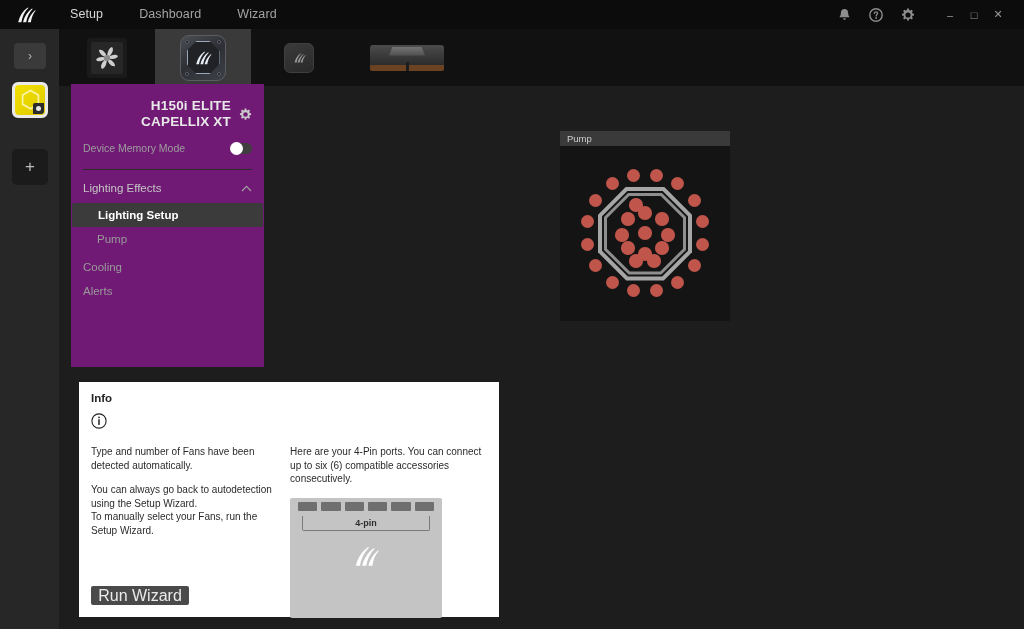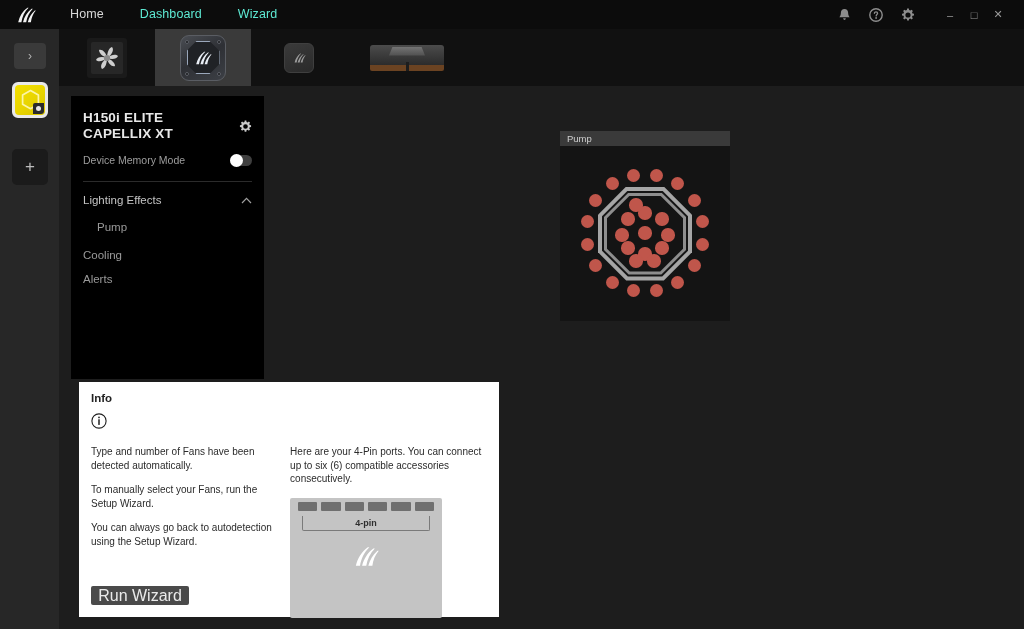--- a/index.html
+++ b/index.html
@@ -17,21 +17,21 @@
     position: absolute; left: 0; top: 0; width: 1024px; height: 29px;
     background: #0c0c0c; display: flex; align-items: center;
   }
   .tb-logo { width: 52px; display: flex; align-items: center; justify-content: center; }
   .sails { display: block; }
   .tb-nav { display: flex; align-items: center; gap: 0px; }
   .tb-navitem {
     color: #d8d8d8; font-size: 12.5px; padding: 0 18px; line-height: 29px;
     cursor: default; letter-spacing: .1px;
   }
-  .tb-navitem.muted { color: #5eead4; }
+  .tb-navitem.muted { color: #a3a3a3; }
   .tb-right {
     position: absolute; right: 0; top: 0; height: 29px;
     display: flex; align-items: center; gap: 0px;
   }
   .tb-icon {
     width: 32px; height: 29px; display: flex; align-items: center; justify-content: center;
     color: #8d8d8d;
   }
   .tb-winbtn {
     width: 24px; height: 29px; display: flex; align-items: center; justify-content: center;
@@ -117,22 +117,23 @@
   .ram-body { position:absolute; left:0; top:0; width:74px; height:20px;
               background: linear-gradient(180deg,#4c4c4c 0%,#3a3a3a 55%,#2c2c2c 100%);
               border-radius: 3px 3px 0 0; }
   .ram-cap { position:absolute; left:19px; top:2px; width:36px; height:9px;
              background: linear-gradient(180deg,#747474,#4f4f4f);
              clip-path: polygon(10% 0,90% 0,100% 100%,0 100%); }
   .ram-notch { position:absolute; left:36px; bottom:0; width:3px; height:9px; background:#1d1d1d; }
 
   
   .devpanel {
-    position: absolute; left: 71px; top: 96px; width: 193px; height: 283px;
-    background: #000000;
+    position: absolute; left: 71px; top: 84px; width: 193px; height: 283px;
+    background: #701a75;
+    text-align: right;
   }
   .dp-head { padding: 14px 12px 0 12px; position: relative; }
   .dp-title {
     color: #e8e8e8; font-size: 13.5px; font-weight: 700; line-height: 16px;
     width: 148px; letter-spacing: .2px;
   }
   .dp-gear { position: absolute; right: 12px; top: 23px; color: #c9c9c9; }
   .dp-memrow {
     display: flex; align-items: center; justify-content: space-between;
     padding: 12px 12px 0 12px;
@@ -246,21 +247,21 @@
 
   <div class="titlebar">
     <div class="tb-logo">
       <svg class="sails" width="20" height="16" viewBox="0 0 20 16" aria-hidden="true">
         <path d="M2.2 15.2 C3.4 9.4 6.6 4.2 11.4 0.8 L12.6 0.8 C8.6 4.6 6.2 9.8 5.4 15.2 Z" fill="#f2f2f2"></path>
         <path d="M7.0 15.2 C8.3 9.8 11.2 5.0 15.6 1.8 L16.8 1.8 C13.2 5.4 11.0 10.1 10.2 15.2 Z" fill="#f2f2f2"></path>
         <path d="M11.8 15.2 C13.0 10.6 15.3 6.6 18.8 3.6 L19.8 3.6 C17.0 6.9 15.4 11.0 14.9 15.2 Z" fill="#f2f2f2"></path>
       </svg>
     </div>
     <div class="tb-nav">
-      <div class="tb-navitem">Home</div>
+      <div class="tb-navitem">Setup</div>
       <div class="tb-navitem muted">Dashboard</div>
       <div class="tb-navitem muted">Wizard</div>
     </div>
     <div class="tb-right">
       <div class="tb-icon">
         <svg width="13" height="14" viewBox="0 0 13 14" aria-hidden="true">
           <path d="M6.5 1 C4.3 1 2.9 2.5 2.9 4.6 C2.9 7.5 2 8.4 1.4 9.2 L11.6 9.2 C11 8.4 10.1 7.5 10.1 4.6 C10.1 2.5 8.7 1 6.5 1 Z" fill="#8d8d8d"></path>
           <path d="M5.2 10.3 C5.3 11.3 5.8 11.9 6.5 11.9 C7.2 11.9 7.7 11.3 7.8 10.3 Z" fill="#8d8d8d"></path>
         </svg>
       </div>
@@ -372,20 +373,23 @@
     <div class="dp-divider"></div>
     <div class="dp-sect">
       <span class="dp-sect-label">Lighting Effects</span>
       <span class="chev">
         <svg width="11" height="7" viewBox="0 0 11 7" aria-hidden="true">
           <path d="M1 6 L5.5 1.4 L10 6" fill="none" stroke="#a0a0a0" stroke-width="1.2"></path>
         </svg>
       </span>
     </div>
     <div class="dp-list">
+      <div class="dp-item sub active">
+        <span>Lighting Setup</span>
+      </div>
       <div class="dp-item sub">
         <span>Pump</span>
       </div>
       <div class="dp-item root" style="margin-top:4px">
         <span>Cooling</span>
       </div>
       <div class="dp-item root" style="">
         <span>Alerts</span>
       </div>
     </div>
@@ -438,22 +442,22 @@
     <div class="info-icon">
       <svg width="16" height="16" viewBox="0 0 16 16" aria-hidden="true">
         <circle cx="8" cy="8" r="7.1" fill="none" stroke="#1f1f1f" stroke-width="1.1"></circle>
         <circle cx="8" cy="4.4" r="0.85" fill="#1f1f1f"></circle>
         <rect x="7.25" y="6.3" width="1.5" height="5.6" fill="#1f1f1f"></rect>
       </svg>
     </div>
     <div class="info-cols">
       <div class="info-col-left">
         <p class="info-p">Type and number of Fans have been detected automatically.</p>
+        <p class="info-p last">You can always go back to autodetection using the Setup Wizard.</p>
         <p class="info-p">To manually select your Fans, run the Setup Wizard.</p>
-        <p class="info-p last">You can always go back to autodetection using the Setup Wizard.</p>
       </div>
       <div class="info-col-right">
         <p class="info-p last">Here are your 4-Pin ports. You can connect up to six (6) compatible accessories consecutively.</p>
         <div class="portdiag">
           <div class="port-row" id="port-row">
               <span class="port-seg"></span>
               <span class="port-seg"></span>
               <span class="port-seg"></span>
               <span class="port-seg"></span>
               <span class="port-seg"></span>

